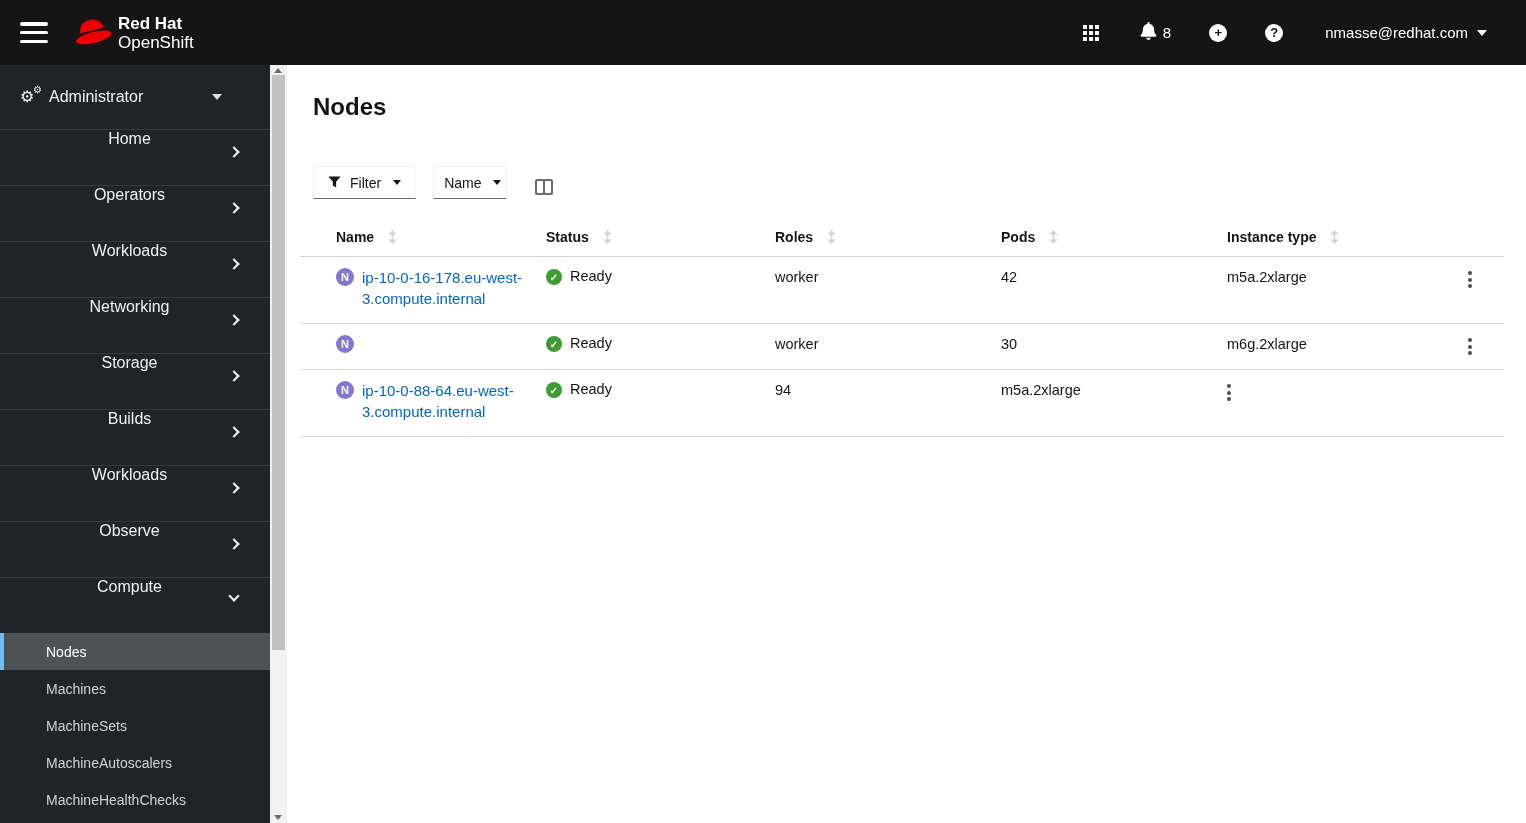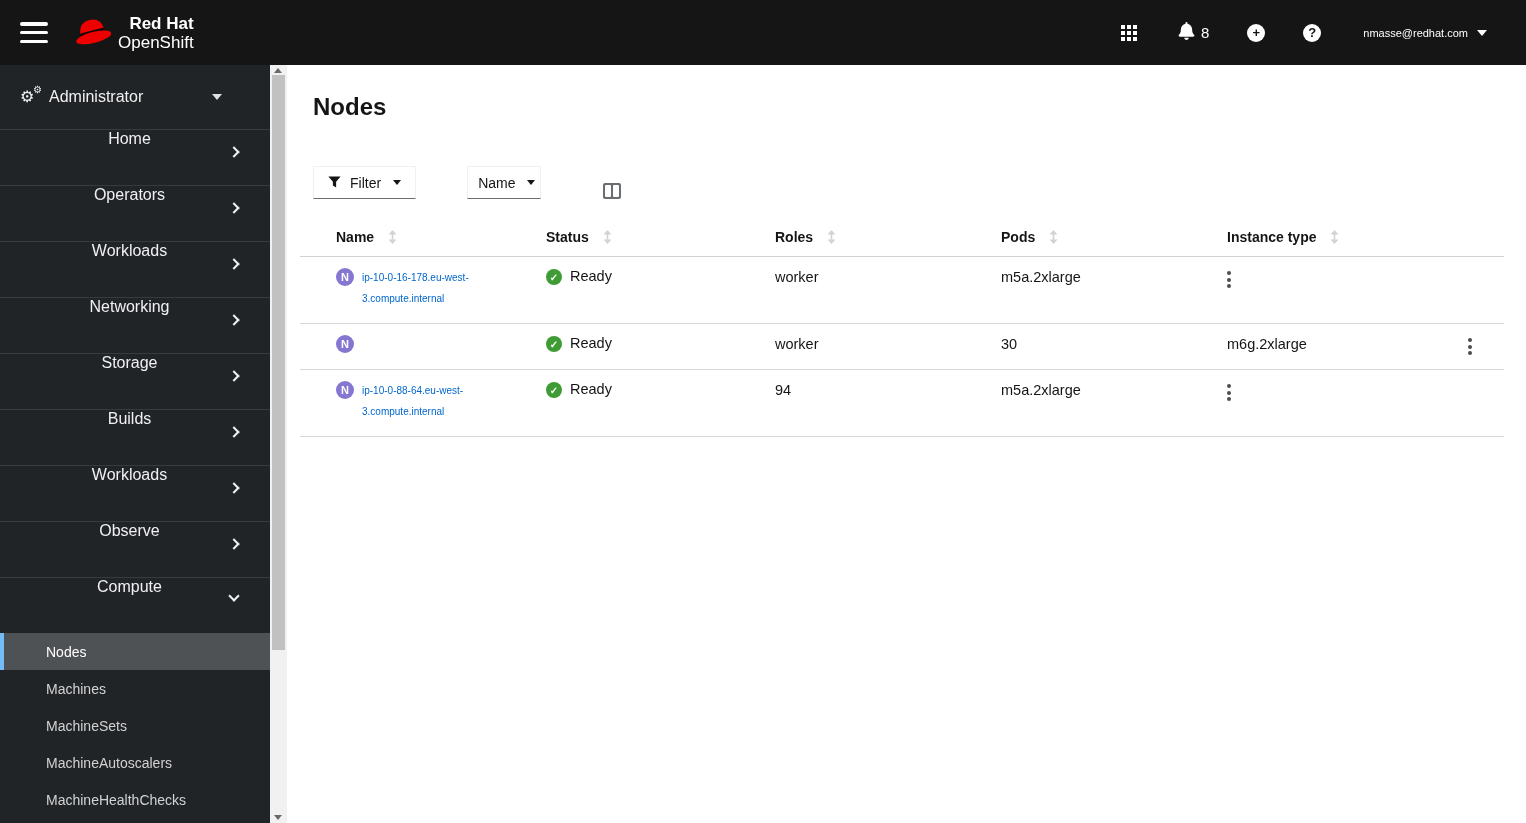--- a/index.html
+++ b/index.html
@@ -7,32 +7,32 @@
     font-family: "Liberation Sans", sans-serif; }
 
   
   .masthead { position: absolute; left: 0; top: 0; width: 1526px; height: 65px;
     background: #151515; display: flex; align-items: center; }
   .hamburger { margin-left: 20px; width: 28px; height: 21px; display: flex;
     flex-direction: column; justify-content: space-between; cursor: pointer; }
   .hamburger span { display: block; height: 3.5px; background: #fff; border-radius: 2px; }
   .brand { display: flex; align-items: center; margin-left: 25px; }
   .brand-text { margin-left: 7px; color: #fff; font-size: 17px; line-height: 19px; }
-  .brand-text .l1 { font-weight: 700; text-align: right; }
+  .brand-text .l1 { font-weight: 700; }
   .brand-text .l2 { font-weight: 400; }
   .mast-right { margin-left: auto; display: flex; align-items: center; padding-right: 39px; }
   .grid-icon { display: grid; grid-template-columns: repeat(3, 4px); grid-gap: 2px; cursor: pointer; }
   .grid-icon i { width: 4px; height: 4px; background: #fff; }
   .bell-wrap { display: flex; align-items: center; margin-left: 41px; cursor: pointer; }
   .notif-count { color: #fff; font-size: 15px; margin-left: 6px; }
   .circle-btn { width: 18px; height: 18px; border-radius: 50%; background: #fff; color: #151515;
     display: flex; align-items: center; justify-content: center; font-weight: 700;
     font-size: 13px; line-height: 1; margin-left: 38px; cursor: pointer; }
   .user-menu { display: flex; align-items: center; margin-left: 42px; cursor: pointer; }
-  .username { color: #fff; font-size: 11px; }
+  .username { color: #fff; font-size: 15px; }
   .caret-down-w { width: 0; height: 0; border-left: 5px solid transparent;
     border-right: 5px solid transparent; border-top: 6px solid #fff; margin-left: 9px; }
 
   
   .sidebar { position: absolute; left: 0; top: 65px; width: 270px; height: 758px;
     background: #212427; overflow: hidden; }
   .persp { height: 64px; display: flex; align-items: center; padding: 0 20px 0 20px;
     color: #f0f0f0; font-size: 16px; cursor: pointer; }
   .cogs { position: relative; width: 22px; height: 18px; margin-right: 7px; color: #f0f0f0; }
   .cogs .big { position: absolute; left: 0; top: 0; font-size: 16px; line-height: 18px; }
@@ -58,21 +58,21 @@
   .scroll-arrow { position: absolute; left: 4px; width: 0; height: 0;
     border-left: 4.5px solid transparent; border-right: 4.5px solid transparent; }
   .scroll-arrow.up { top: 3px; border-bottom: 5px solid #6a6a6a; }
   .scroll-arrow.down { bottom: 3px; border-top: 5px solid #6a6a6a; }
 
   
   .main { position: absolute; left: 287px; top: 65px; width: 1239px; height: 758px;
     background: #fff; padding: 0 22px 0 26px; }
   .page-title { margin-top: 28px; font-size: 24px; font-weight: 600; color: #151515; }
 
-  .toolbar { margin-top: 45px; display: flex; align-items: flex-end; gap: 34px; }
+  .toolbar { margin-top: 45px; display: flex; align-items: center; }
   .filter-btn { height: 33px; background: #fff; border: 1px solid #f0f0f0;
     border-bottom: 1px solid #6a6e73; display: flex; align-items: center;
     padding: 0 14px; font-size: 14px; color: #151515; cursor: pointer; }
   .filter-btn svg { margin-right: 9px; }
   .caret-down-d { width: 0; height: 0; border-left: 4.5px solid transparent;
     border-right: 4.5px solid transparent; border-top: 5px solid #151515; margin-left: 12px; }
   .search-group { display: flex; margin-left: 17px; }
   .name-select { height: 33px; width: 74px; background: #fff; border: 1px solid #f0f0f0;
     border-bottom: 1px solid #6a6e73; display: flex; align-items: center;
     padding: 0 10px; font-size: 14px; color: #151515; cursor: pointer; }
@@ -95,21 +95,21 @@
   .thead { height: 39px; align-items: center; border-bottom: 1px solid #d2d2d2; }
   .th { font-weight: 700; font-size: 14px; color: #151515; display: flex; align-items: center; }
   .th:first-child, .td:first-child { padding-left: 36px; }
   .sort-icon { margin-left: 14px; cursor: pointer; display: flex; }
   .row { border-bottom: 1px solid #d7d7d7; padding: 10px 0 14px; }
   .td { color: #151515; padding-top: 2px; }
   .name-cell { display: flex; padding-top: 0; }
   .res-badge { flex: none; width: 18px; height: 18px; border-radius: 50%; background: #8476d1;
     color: #fff; font-size: 11px; font-weight: 700; display: flex; align-items: center;
     justify-content: center; margin-right: 8px; margin-top: 1px; }
-  .node-link { width: 182px; color: #0066cc; font-size: 10px; line-height: 21px;
+  .node-link { width: 182px; color: #0066cc; font-size: 15px; line-height: 21px;
     text-decoration: none; cursor: pointer; overflow-wrap: normal; word-break: normal; }
   .status-cell { display: flex; align-items: flex-start; padding-top: 1px; }
   .ok-icon { flex: none; width: 16px; height: 16px; border-radius: 50%; background: #3f9c35;
     color: #fff; font-size: 10px; font-weight: 700; display: flex; align-items: center;
     justify-content: center; margin-right: 8px; margin-top: 1px; }
   .kebab { display: flex; flex-direction: column; align-items: flex-start; row-gap: 2.5px;
     padding-top: 4px; cursor: pointer; width: 16px; }
   .kebab i { width: 4px; height: 4px; border-radius: 50%; background: #4a4e52; }
 </style>
 </head>
@@ -311,20 +311,21 @@
     <div class="tr row">
       <div class="td name-cell">
         <span class="res-badge">N</span>
         <a class="node-link">ip-10-0-16-178.eu-west-3.compute.internal</a>
       </div>
       <div class="td status-cell">
         <span class="ok-icon">✓</span>
         <span>Ready</span>
       </div>
       <div class="td">worker</div>
+      <div class="td">42</div>
       <div class="td">m5a.2xlarge</div>
       <div class="td kebab">
           <i></i>
           <i></i>
           <i></i>
         </div>
     </div>
 
     <div class="tr row">
       <div class="td name-cell">

